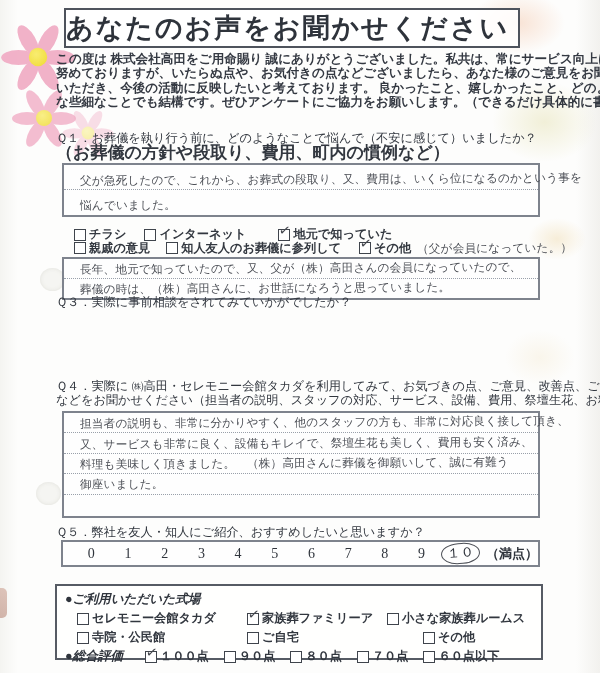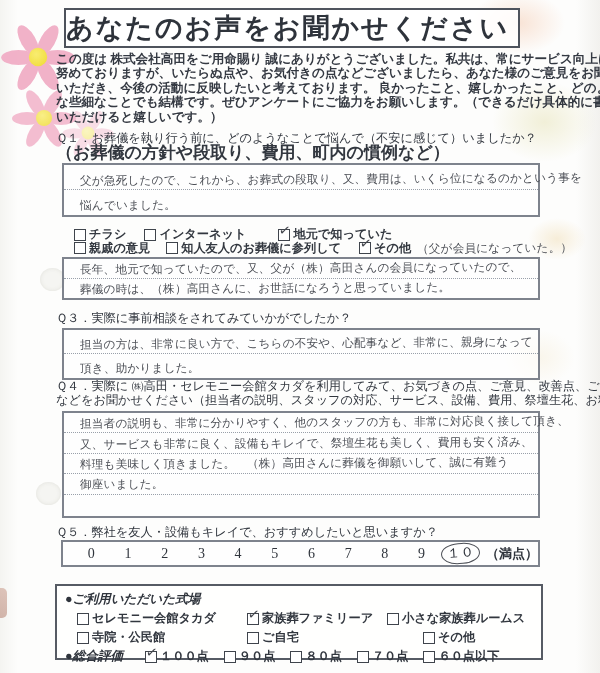--- a/index.html
+++ b/index.html
@@ -119,21 +119,20 @@
 
   <div class="z title-box">
     <span class="t">あなたのお声をお聞かせください</span>
   </div>
 
   <div class="z intro">
     <div>この度は 株式会社高田をご用命賜り 誠にありがとうございました。私共は、常にサービス向上に</div>
     <div>努めておりますが、いたらぬ点や、お気付きの点などございましたら、あなた様のご意見をお聞かせ</div>
     <div>いただき、今後の活動に反映したいと考えております。 良かったこと、嬉しかったこと、どのよう</div>
     <div>な些細なことでも結構です。ぜひアンケートにご協力をお願いします。（できるだけ具体的に書いて</div>
-    <div>いただけると嬉しいです。）</div>
   </div>
 
   <div class="z" style="left:56px;top:132px;">
     <div class="qhead">Ｑ１．お葬儀を執り行う前に、どのようなことで悩んで（不安に感じて）いましたか？</div>
     <div class="qsub">（お葬儀の方針や段取り、費用、町内の慣例など）</div>
     <div class="abox" style="margin-top:3px;">
       <div class="wrow r25">
         <span class="hw">父が急死したので、これから、お葬式の段取り、又、費用は、いくら位になるのかという事を</span>
       </div>
       <div class="wrow r25">
@@ -179,30 +178,22 @@
     <div class="abox" style="margin-top:2px;">
       <div class="wrow r19">
         <span class="hw">長年、地元で知っていたので、又、父が（株）高田さんの会員になっていたので、</span>
       </div>
       <div class="wrow r19">
         <span class="hw">葬儀の時は、（株）高田さんに、お世話になろうと思っていました。</span>
       </div>
     </div>
   </div>
 
-  <div class="z" style="left:56px;top:312px;">
+  <div class="z" style="left:56px;top:296px;">
     <div class="qhead">Ｑ３．実際に事前相談をされてみていかがでしたか？</div>
-    <div class="abox" style="margin-top:2px;">
-      <div class="wrow r24">
-        <span class="hw">担当の方は、非常に良い方で、こちらの不安や、心配事など、非常に、親身になって</span>
-      </div>
-      <div class="wrow r24">
-        <span class="hw">頂き、助かりました。</span>
-      </div>
-    </div>
   </div>
 
   <div class="z" style="left:56px;top:380px;">
     <div class="qhead">Ｑ４．実際に ㈱高田・セレモニー会館タカダを利用してみて、お気づきの点、ご意見、改善点、ご感想</div>
     <div class="qhead">などをお聞かせください（担当者の説明、スタッフの対応、サービス、設備、費用、祭壇生花、お料理など）</div>
     <div class="abox" style="margin-top:3px;">
       <div class="wrow r21">
         <span class="hw">担当者の説明も、非常に分かりやすく、他のスタッフの方も、非常に対応良く接して頂き、</span>
       </div>
       <div class="wrow r21">
@@ -212,21 +203,21 @@
         <span class="hw">料理も美味しく頂きました。　（株）高田さんに葬儀を御願いして、誠に有難う</span>
       </div>
       <div class="wrow r21">
         <span class="hw">御座いました。</span>
       </div>
       <div class="wrow r21"></div>
     </div>
   </div>
 
   <div class="z" style="left:56px;top:526px;">
-    <div class="qhead">Ｑ５．弊社を友人・設備もキレイで、おすすめしたいと思いますか？</div>
+    <div class="qhead">Ｑ５．弊社を友人・知人にご紹介、おすすめしたいと思いますか？</div>
   </div>
   <div class="z scale-box">
     <span class="num">0</span>
     <span class="num">1</span>
     <span class="num">2</span>
     <span class="num">3</span>
     <span class="num">4</span>
     <span class="num">5</span>
     <span class="num">6</span>
     <span class="num">7</span>

